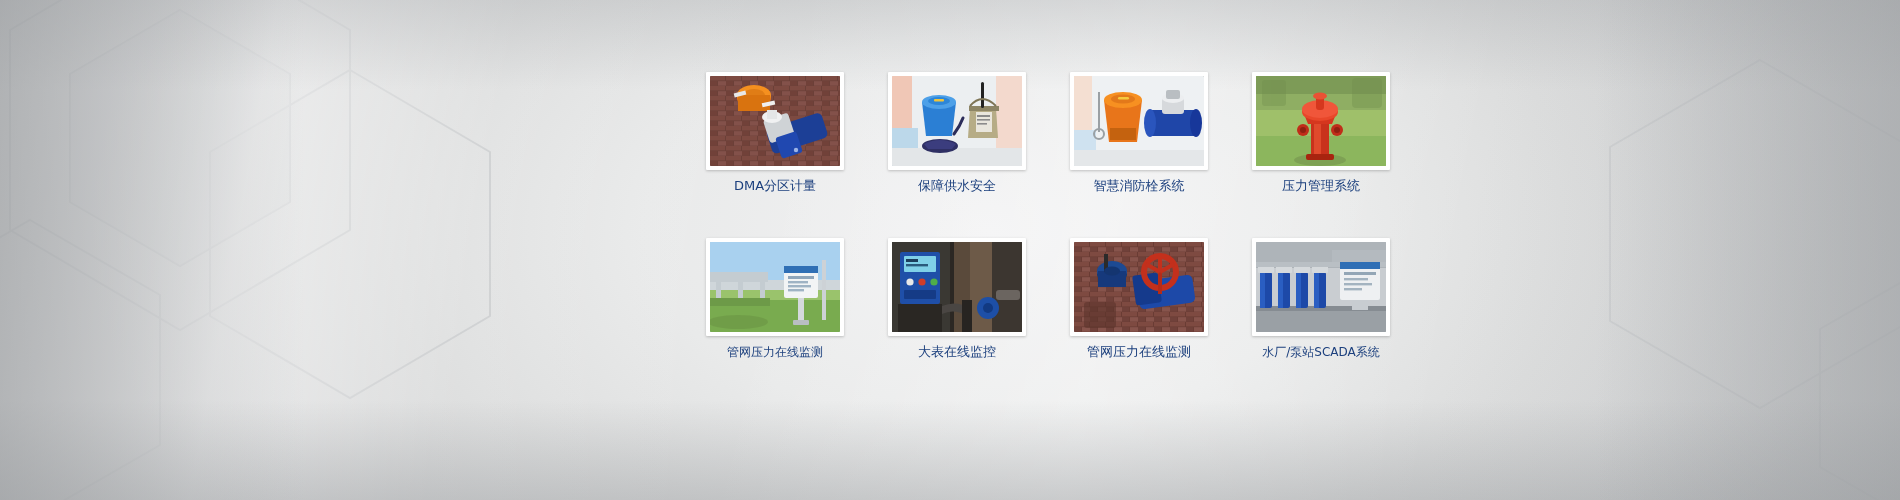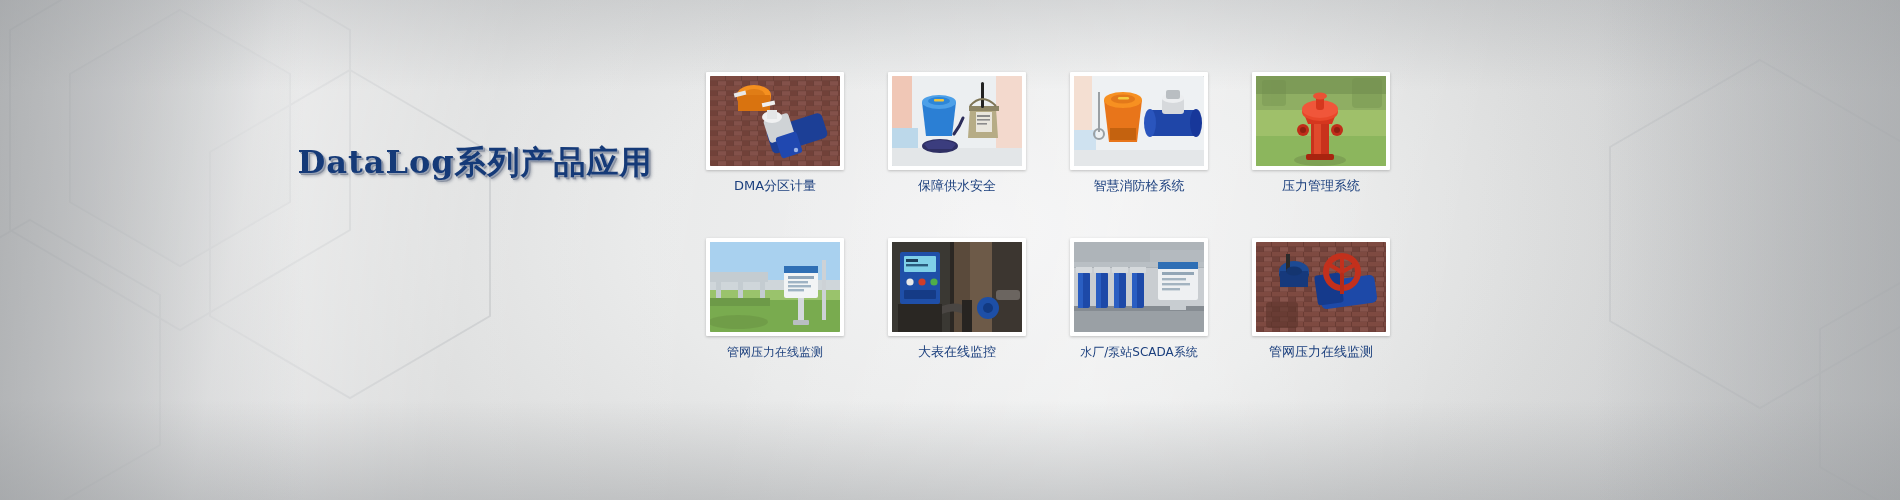--- a/index.html
+++ b/index.html
@@ -128,21 +128,20 @@
       <g fill="none" stroke="#bcbfc2" stroke-width="2">
         <polygon points="380,30 530,117 530,291 380,378 230,291 230,117"></polygon>
         <polygon points="560,230 680,299 680,437 560,506 440,437 440,299"></polygon>
       </g>
     </svg>
   </div>
   <div class="sheen"></div>
   <div class="vignette"></div>
 
   <div class="headline">
-    <div class="hl-line hl-1">DataLog系列产品应用</div>
   </div>
 
   <div class="grid">
 
     <div class="tile">
       <div class="thumb">
         <div class="photo">
           <svg viewBox="0 0 130 90" preserveAspectRatio="xMidYMid slice" xmlns="http://www.w3.org/2000/svg">
             <defs>
                 <pattern id="brick" width="16" height="10" patternUnits="userSpaceOnUse">
@@ -317,61 +316,20 @@
           </svg>
         </div>
       </div>
       <div class="caption">大表在线监控</div>
     </div>
 
     <div class="tile">
       <div class="thumb">
         <div class="photo">
           <svg viewBox="0 0 130 90" preserveAspectRatio="xMidYMid slice" xmlns="http://www.w3.org/2000/svg">
-            <rect width="130" height="90" fill="#c9cdd1"></rect>
-            <rect x="0" y="0" width="130" height="26" fill="#aeb4b9"></rect>
-            <rect x="0" y="64" width="130" height="26" fill="#9aa0a5"></rect>
-            <rect x="0" y="64" width="130" height="5" fill="#868c92"></rect>
-            <g fill="#1d49a8">
-              <rect x="4" y="30" width="12" height="36" rx="2"></rect>
-              <rect x="22" y="30" width="12" height="36" rx="2"></rect>
-              <rect x="40" y="30" width="12" height="36" rx="2"></rect>
-              <rect x="58" y="30" width="12" height="36" rx="2"></rect>
-            </g>
-            <g fill="#2a5ec2">
-              <rect x="4" y="30" width="5" height="36"></rect>
-              <rect x="22" y="30" width="5" height="36"></rect>
-              <rect x="40" y="30" width="5" height="36"></rect>
-              <rect x="58" y="30" width="5" height="36"></rect>
-            </g>
-            <g fill="#d5d9dc">
-              <rect x="2" y="24" width="16" height="7" rx="1"></rect>
-              <rect x="20" y="24" width="16" height="7" rx="1"></rect>
-              <rect x="38" y="24" width="16" height="7" rx="1"></rect>
-              <rect x="56" y="24" width="16" height="7" rx="1"></rect>
-            </g>
-            <rect x="0" y="20" width="130" height="5" fill="#b9bfc4"></rect>
-            <rect x="84" y="18" width="40" height="40" rx="2" fill="#eef0f2"></rect>
-            <rect x="84" y="18" width="40" height="9" fill="#2f6fb5"></rect>
-            <rect x="88" y="30" width="32" height="3" fill="#93a6b6"></rect>
-            <rect x="88" y="36" width="24" height="2.4" fill="#a3b3c0"></rect>
-            <rect x="88" y="41" width="28" height="2.4" fill="#a3b3c0"></rect>
-            <rect x="88" y="46" width="18" height="2.4" fill="#a3b3c0"></rect>
-            <rect x="96" y="58" width="16" height="10" fill="#c8cdd1"></rect>
-            <rect x="76" y="8" width="54" height="12" fill="#b4babf"></rect>
-          </svg>
-        </div>
-      </div>
-      <div class="caption cap-sm">水厂/泵站SCADA系统</div>
-    </div>
-
-    <div class="tile">
-      <div class="thumb">
-        <div class="photo">
-          <svg viewBox="0 0 130 90" preserveAspectRatio="xMidYMid slice" xmlns="http://www.w3.org/2000/svg">
             <defs>
                 <pattern id="brick2" width="16" height="10" patternUnits="userSpaceOnUse">
               <rect width="16" height="10" fill="#6a3c34"></rect>
               <rect x="0" y="0" width="15" height="4.4" fill="#7e4a41"></rect>
               <rect x="8" y="5.2" width="15" height="4.4" fill="#87544c"></rect>
               <rect x="-8" y="5.2" width="15" height="4.4" fill="#70413a"></rect>
             </pattern>
               </defs>
             <rect width="130" height="90" fill="url(#brick2)"></rect>
             <rect x="64" y="36" width="56" height="28" rx="5" fill="#1d49a8" transform="rotate(-8 92 50)"></rect>
@@ -388,14 +346,55 @@
             <rect x="24" y="29" width="28" height="16" fill="#16397c"></rect>
             <rect x="30" y="12" width="4" height="18" fill="#2a2a2a"></rect>
             <ellipse cx="38" cy="29" rx="8" ry="4.6" fill="#143570"></ellipse>
             <rect x="10" y="60" width="32" height="26" rx="3" fill="#5c332c" opacity=".6"></rect>
           </svg>
         </div>
       </div>
       <div class="caption">管网压力在线监测</div>
     </div>
 
+    <div class="tile">
+      <div class="thumb">
+        <div class="photo">
+          <svg viewBox="0 0 130 90" preserveAspectRatio="xMidYMid slice" xmlns="http://www.w3.org/2000/svg">
+            <rect width="130" height="90" fill="#c9cdd1"></rect>
+            <rect x="0" y="0" width="130" height="26" fill="#aeb4b9"></rect>
+            <rect x="0" y="64" width="130" height="26" fill="#9aa0a5"></rect>
+            <rect x="0" y="64" width="130" height="5" fill="#868c92"></rect>
+            <g fill="#1d49a8">
+              <rect x="4" y="30" width="12" height="36" rx="2"></rect>
+              <rect x="22" y="30" width="12" height="36" rx="2"></rect>
+              <rect x="40" y="30" width="12" height="36" rx="2"></rect>
+              <rect x="58" y="30" width="12" height="36" rx="2"></rect>
+            </g>
+            <g fill="#2a5ec2">
+              <rect x="4" y="30" width="5" height="36"></rect>
+              <rect x="22" y="30" width="5" height="36"></rect>
+              <rect x="40" y="30" width="5" height="36"></rect>
+              <rect x="58" y="30" width="5" height="36"></rect>
+            </g>
+            <g fill="#d5d9dc">
+              <rect x="2" y="24" width="16" height="7" rx="1"></rect>
+              <rect x="20" y="24" width="16" height="7" rx="1"></rect>
+              <rect x="38" y="24" width="16" height="7" rx="1"></rect>
+              <rect x="56" y="24" width="16" height="7" rx="1"></rect>
+            </g>
+            <rect x="0" y="20" width="130" height="5" fill="#b9bfc4"></rect>
+            <rect x="84" y="18" width="40" height="40" rx="2" fill="#eef0f2"></rect>
+            <rect x="84" y="18" width="40" height="9" fill="#2f6fb5"></rect>
+            <rect x="88" y="30" width="32" height="3" fill="#93a6b6"></rect>
+            <rect x="88" y="36" width="24" height="2.4" fill="#a3b3c0"></rect>
+            <rect x="88" y="41" width="28" height="2.4" fill="#a3b3c0"></rect>
+            <rect x="88" y="46" width="18" height="2.4" fill="#a3b3c0"></rect>
+            <rect x="96" y="58" width="16" height="10" fill="#c8cdd1"></rect>
+            <rect x="76" y="8" width="54" height="12" fill="#b4babf"></rect>
+          </svg>
+        </div>
+      </div>
+      <div class="caption cap-sm">水厂/泵站SCADA系统</div>
+    </div>
+
   </div>
 </div>
 
 </body></html>

